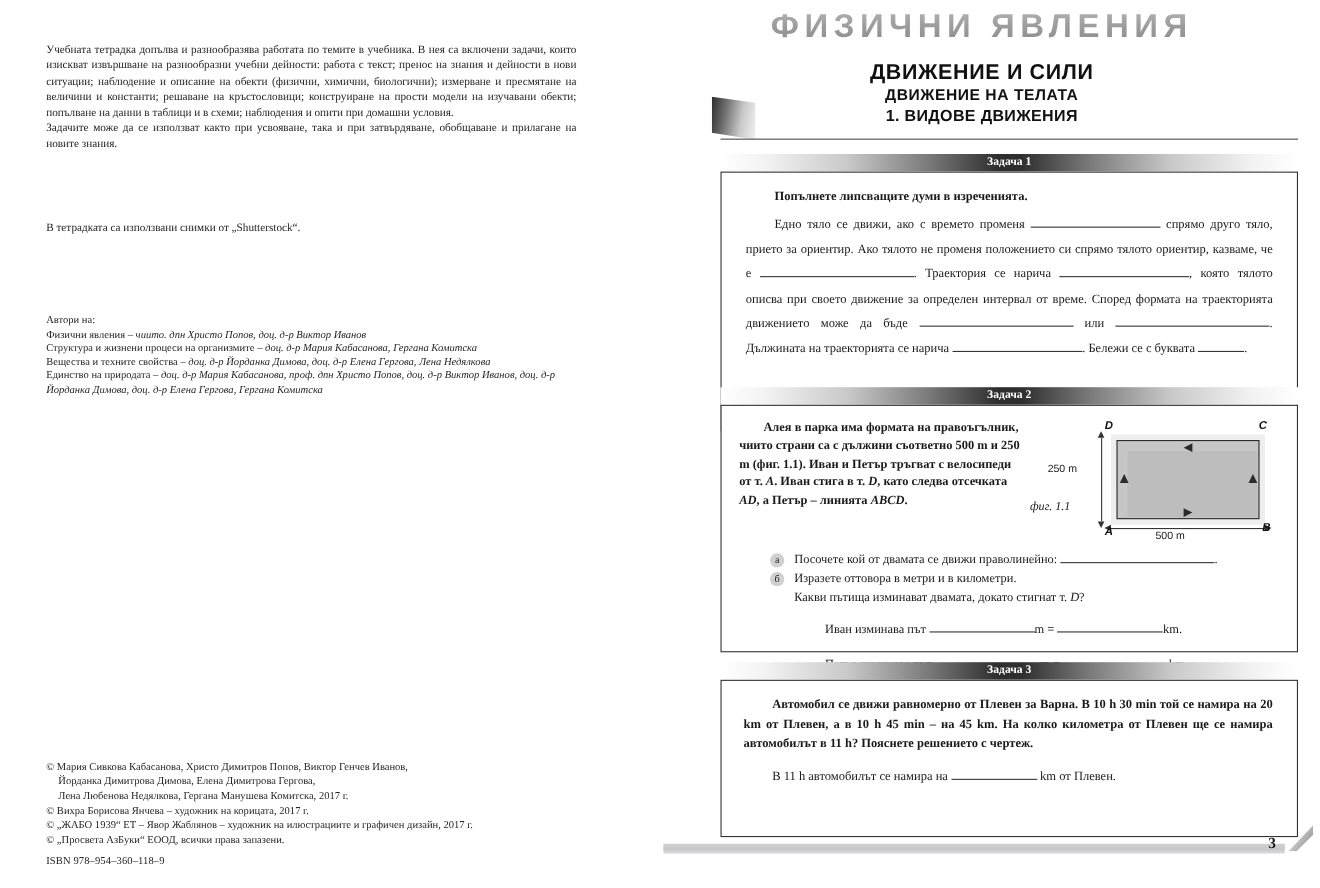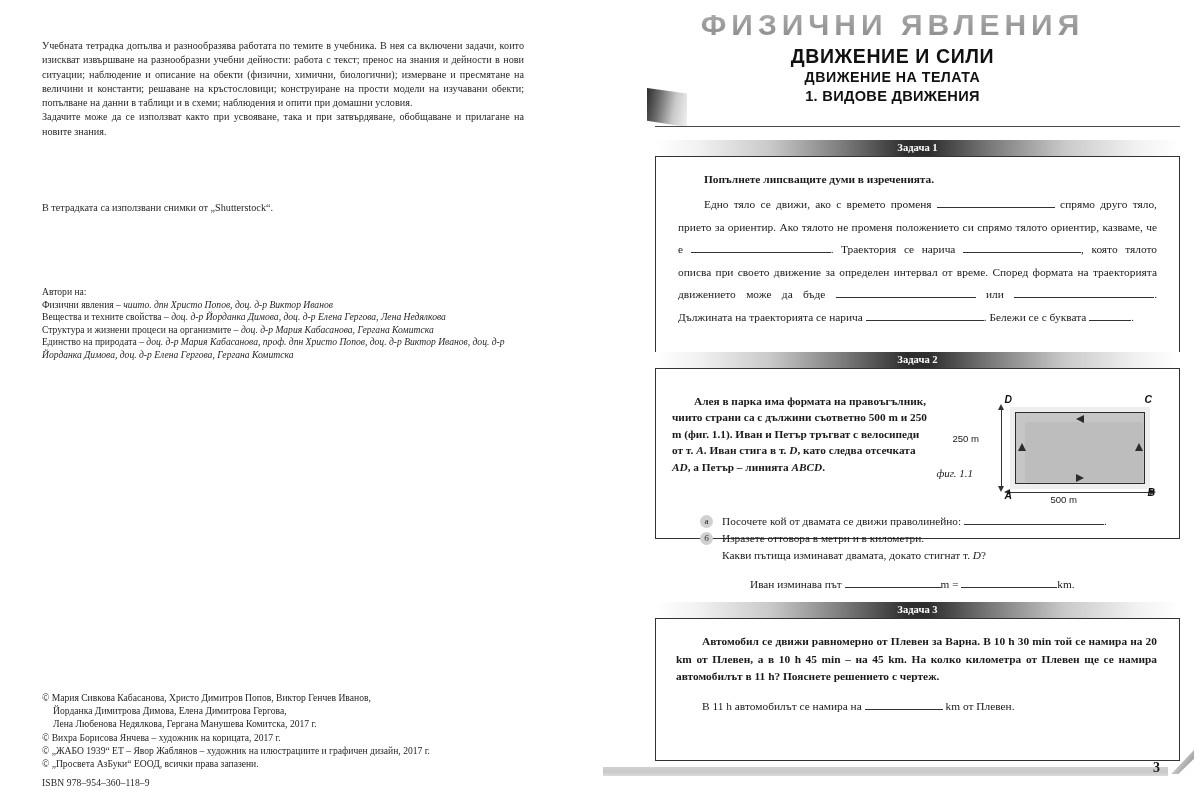--- a/index.html
+++ b/index.html
@@ -72,21 +72,21 @@
     -webkit-background-clip: text;
     background-clip: text;
     color: transparent;
     -webkit-text-fill-color: transparent;
   }
   #hdr-sub1 {
     font-family: "Liberation Sans", sans-serif;
     font-weight: bold; font-size: 19.5px;
     letter-spacing: 0.6px; line-height: 24px;
     color: #111;
-    margin-top: 2px;
+    margin-top: 12px;
   }
   #hdr-sub2 {
     font-family: "Liberation Sans", sans-serif;
     font-weight: bold; font-size: 14.2px;
     letter-spacing: 0.5px; line-height: 19px;
     color: #111;
   }
   #hdr-sub3 {
     font-family: "Liberation Sans", sans-serif;
     font-weight: bold; font-size: 14.6px;
@@ -140,21 +140,21 @@
   .bl-xl { width: 140px; }
 
   
   #task1 { top: 140px; }
   #task1 .task-body { height: 236px; padding: 14px 22px 0 22px; }
   #task1 .tb-lead { margin-left: 26px; margin-bottom: 6px; }
   #task1 .tb-p { text-indent: 26px; }
 
   
   #task2 { top: 352px; }
-  #task2 .task-body { height: 171px; padding: 24px 14px 0 16px; }
+  #task2 .task-body { height: 225px; padding: 12px 14px 0 16px; }
   #t2-top { display: flex; gap: 6px; }
   #t2-text {
     width: 262px;
     font-weight: bold; font-size: 11.3px; line-height: 16.4px;
     text-indent: 22px;
   }
   #t2-text i { font-style: italic; }
   #t2-fig { position: relative; width: 228px; height: 110px; }
 
   
@@ -294,24 +294,24 @@
     </div>
 
     <div id="shutterstock-note">В тетрадката са използвани снимки от „Shutterstock“.</div>
 
     <div id="authors-block">
       <div class="auth-head">Автори на:</div>
       <div class="auth-line">
         <span>Физични явления</span><span> – </span><i>чиито. дпн Христо Попов, доц. д-р Виктор Иванов</i>
       </div>
       <div class="auth-line">
+        <span>Структура и жизнени процеси на организмите</span><span> – </span><i>доц. д-р Мария Кабасанова, Гергана Комитска</i>
+      </div>
+      <div class="auth-line">
         <span>Вещества и техните свойства</span><span> – </span><i>доц. д-р Йорданка Димова, доц. д-р Елена Гергова, Лена Недялкова</i>
-      </div>
-      <div class="auth-line">
-        <span>Структура и жизнени процеси на организмите</span><span> – </span><i>доц. д-р Мария Кабасанова, Гергана Комитска</i>
       </div>
       <div class="auth-line">
         <span>Единство на природата</span><span> – </span><i>доц. д-р Мария Кабасанова, проф. дпн Христо Попов, доц. д-р Виктор Иванов, доц. д-р Йорданка Димова, доц. д-р Елена Гергова, Гергана Комитска</i>
       </div>
     </div>
 
     <div id="copyright-block">
       <div>© Мария Сивкова Кабасанова, Христо Димитров Попов, Виктор Генчев Иванов,</div>
       <div class="cr-indent">Йорданка Димитрова Димова, Елена Димитрова Гергова,</div>
       <div class="cr-indent">Лена Любенова Недялкова, Гергана Манушева Комитска, 2017 г.</div>

